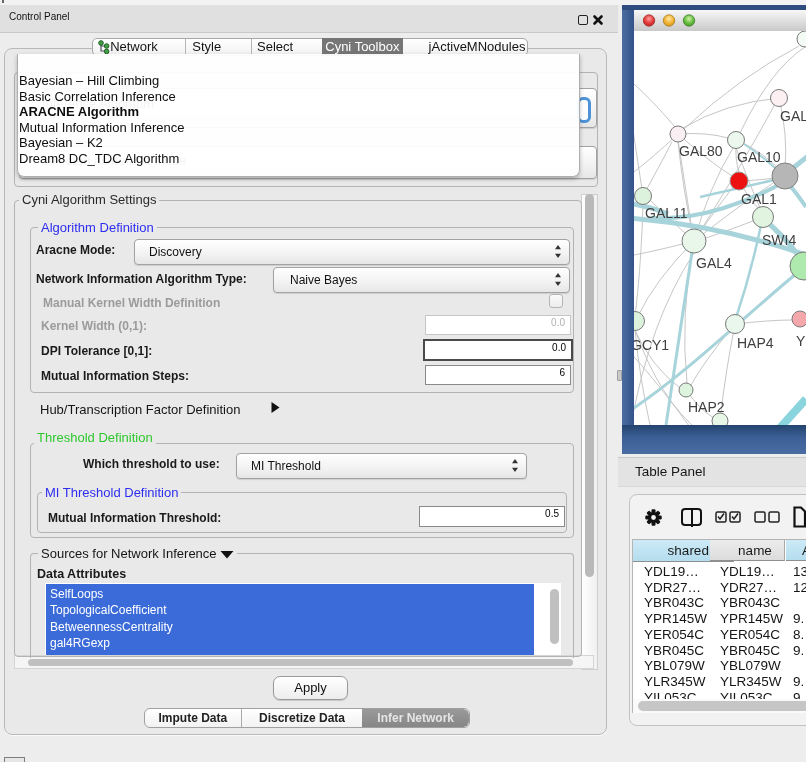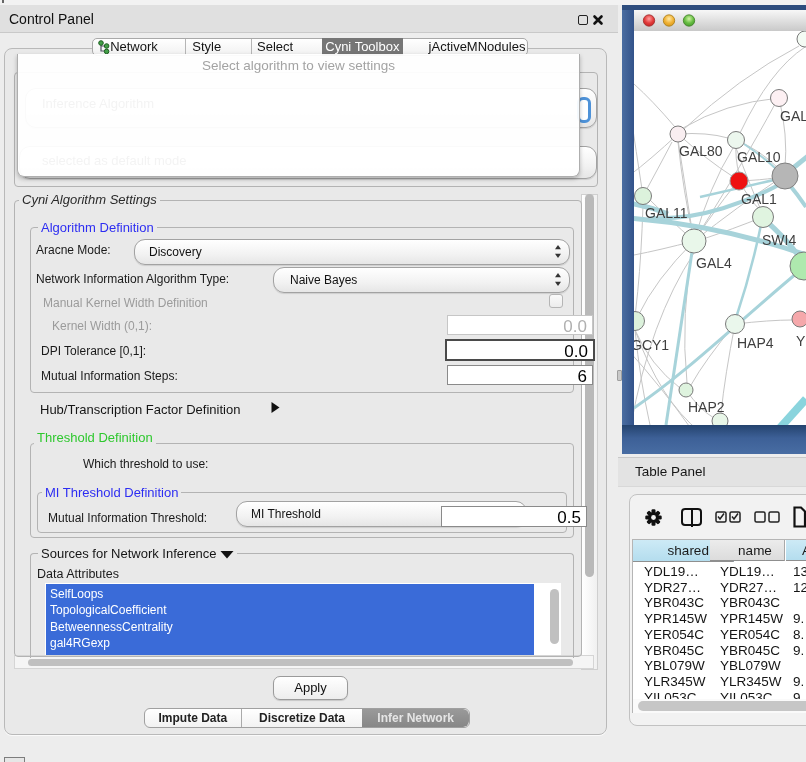--- a/index.html
+++ b/index.html
@@ -1,38 +1,38 @@
 <!DOCTYPE html>
 <html><head>
 <meta charset="utf-8">
 <style>
   html,body{margin:0;padding:0;}
   body{width:806px;height:762px;position:relative;overflow:hidden;
        background:#ededed;font-family:"Liberation Sans",sans-serif;
        -webkit-font-smoothing:antialiased;}
   .abs{position:absolute;}
-  .lbl{position:absolute;font-size:12px;font-weight:normal;color:#1a1a1a;white-space:nowrap;}
+  .lbl{position:absolute;font-size:12px;font-weight:bold;color:#1a1a1a;white-space:nowrap;}
   .dis{color:#9b9b9b;}
   .grp{position:absolute;border:1px solid #b3b3b3;border-radius:4px;}
   .gtitle{position:absolute;font-size:13px;background:#e9e9e9;padding:0 3px;white-space:nowrap;}
-  .combo{position:absolute;border:1px solid #a2a2a2;border-radius:11px;
+  .combo{position:absolute;border:1px solid #a2a2a2;border-radius:4px;
          background:linear-gradient(#ffffff, #f2f2f2 60%, #e6e6e6);
          box-shadow:0 1px 1px rgba(0,0,0,0.12);}
   .combo .ctext{position:absolute;left:14px;top:0;font-size:12px;color:#111;line-height:24px;}
   .carrows{position:absolute;right:7px;top:4px;}
-  .tfield{position:absolute;background:#fff;font-size:17px;text-align:right;white-space:nowrap;margin-left:22px;}
+  .tfield{position:absolute;background:#fff;font-size:10px;text-align:right;white-space:nowrap;}
 </style>
 </head>
 <body>
 
 <div class="abs" style="left:0;top:0;width:618px;height:5px;background:#f2f2f2;"></div>
 <div class="abs" style="left:2px;top:0;width:2px;height:3px;background:#666;"></div>
 
 <div class="abs" style="left:0;top:5px;width:618px;height:27px;background:#e0e0e0;border-bottom:1px solid #c9c9c9;">
-  <div class="abs" style="left:9px;top:6px;font-size:14px;color:#111;">Control Panel</div>
+  <div class="abs" style="left:9px;top:6px;font-size:10px;color:#111;">Control Panel</div>
   <div class="abs" style="left:578px;top:10px;width:8px;height:8px;border:1.6px solid #222;border-radius:2px;"></div>
   <svg class="abs" style="left:592px;top:9px;" width="12" height="12" viewBox="0 0 12 12">
     <path d="M2.5 2.5 L9.5 9.5 M9.5 2.5 L2.5 9.5" stroke="#111" stroke-width="2.6" stroke-linecap="round"></path>
   </svg>
 </div>
 
 <div class="abs" style="left:4px;top:48px;width:601px;height:685px;background:#e9e9e9;border:1px solid #b9b9b9;border-radius:8px;box-shadow:0 1px 0 rgba(255,255,255,.7);"></div>
 
 <div class="abs" style="left:92px;top:37.5px;width:434px;height:16px;background:linear-gradient(#ffffff,#f1f1f1);border:1px solid #a9a9a9;border-radius:5px;display:flex;font-size:13px;color:#141414;z-index:5;gap:24px;">
   <div style="width:87px;text-align:center;line-height:16px;position:relative;">
@@ -53,21 +53,21 @@
 <div class="combo" style="left:25px;top:88px;width:570px;height:38px;"></div>
 <div class="abs" style="left:577px;top:97px;width:8px;height:20px;border:3px solid #4e92d8;border-radius:6px;background:#fff;"></div>
 <div class="combo" style="left:19px;top:146px;width:576px;height:31px;"></div>
 
 <div class="abs" style="left:581px;top:194px;width:15px;height:474px;background:linear-gradient(to right,#ffffff,#f0f0f0);border:1px solid #cfcfcf;"></div>
 <div class="abs" style="left:584.5px;top:194px;width:9px;height:383px;background:#b9b9b9;border-radius:5px;"></div>
 <div class="abs" style="left:14px;top:655px;width:578px;height:12px;background:#f5f5f5;border:1px solid #d5d5d5;"></div>
 <div class="abs" style="left:28px;top:659px;width:545px;height:6.5px;background:#c0c0c0;border-radius:3.5px;"></div>
 
 <div class="grp" style="left:14px;top:200px;width:566px;height:455px;border-radius:4px;"></div>
-<div class="gtitle" style="left:19px;top:192px;color:#2a2a2a;font-style:italic;">Cyni Algorithm Settings</div>
+<div class="gtitle" style="left:19px;top:192px;color:#2a2a2a;">Cyni Algorithm Settings</div>
 
 <div class="grp" style="left:30px;top:227px;width:542px;height:164px;"></div>
 <div class="gtitle" style="left:38px;top:220px;color:#2d2df2;">Algorithm Definition</div>
 
 <div class="lbl" style="left:36px;top:243px;">Aracne Mode:</div>
 <div class="combo" style="left:134px;top:239px;width:434px;height:24px;">
   <div class="ctext">Discovery</div>
   <svg class="carrows" width="8" height="15" viewBox="0 0 8 15">
       <path d="M4 1 L7 5.2 L1 5.2 Z" fill="#333"></path>
       <path d="M4 14 L7 9.8 L1 9.8 Z" fill="#333"></path>
@@ -79,39 +79,39 @@
   <div class="ctext" style="left:16px;">Naive Bayes</div>
   <svg class="carrows" width="8" height="15" viewBox="0 0 8 15">
       <path d="M4 1 L7 5.2 L1 5.2 Z" fill="#333"></path>
       <path d="M4 14 L7 9.8 L1 9.8 Z" fill="#333"></path>
     </svg>
 </div>
 
 <div class="lbl dis" style="left:43px;top:296px;">Manual Kernel Width Definition</div>
 <div class="abs" style="left:549px;top:294px;width:12px;height:12px;border:1px solid #b5b5b5;border-radius:3px;background:linear-gradient(#fafafa,#ececec);"></div>
 
-<div class="lbl dis" style="left:41px;top:319px;margin-left:11px;">Kernel Width (0,1):</div>
+<div class="lbl dis" style="left:41px;top:319px;">Kernel Width (0,1):</div>
 <div class="tfield" style="left:425px;top:315px;width:139px;height:17px;border:1px solid #c6c6c6;color:#b0b0b0;padding:1px 5px 0 0;">0.0</div>
 
 <div class="lbl" style="left:41px;top:344px;">DPI Tolerance [0,1]:</div>
 <div class="tfield" style="left:423px;top:339px;width:141px;height:17px;border:2px solid #4a4a4a;color:#000;padding:1px 5px 0 0;">0.0</div>
 
 <div class="lbl" style="left:41px;top:369px;">Mutual Information Steps:</div>
 <div class="tfield" style="left:425px;top:365px;width:139px;height:17px;border:1px solid #8a8a8a;color:#000;padding:1px 5px 0 0;">6</div>
 
 <div class="abs" style="left:40px;top:402px;font-size:13px;color:#151515;">Hub/Transcription Factor Definition</div>
 <svg class="abs" style="left:270px;top:401px;" width="11" height="13" viewBox="0 0 11 13">
     <path d="M1.5 1 L9.5 6.5 L1.5 12 Z" fill="#111"></path>
   </svg>
 
 <div class="grp" style="left:30px;top:443px;width:542px;height:93px;"></div>
 <div class="gtitle" style="left:34px;top:430px;color:#2ec82e;">Threshold Definition</div>
 
 <div class="lbl" style="left:83px;top:457px;">Which threshold to use:</div>
-<div class="combo" style="left:236px;top:453px;width:289px;height:24px;margin-top:48px;">
+<div class="combo" style="left:236px;top:453px;width:289px;height:24px;">
   <div class="ctext">MI Threshold</div>
   <svg class="carrows" width="8" height="15" viewBox="0 0 8 15">
       <path d="M4 1 L7 5.2 L1 5.2 Z" fill="#333"></path>
       <path d="M4 14 L7 9.8 L1 9.8 Z" fill="#333"></path>
     </svg>
 </div>
 
 <div class="grp" style="left:37px;top:492px;width:528px;height:39px;"></div>
 <div class="gtitle" style="left:42px;top:485px;color:#2d2df2;">MI Threshold Definition</div>
 
@@ -138,21 +138,21 @@
   <div style="width:121px;text-align:center;line-height:18px;border-left:1px solid #aaa;">Discretize Data</div>
   <div style="width:107px;text-align:center;line-height:18px;background:linear-gradient(#9a9a9a,#878787);color:#e5e5e5;border-radius:0 6px 6px 0;">Infer Network</div>
 </div>
 
 <div class="abs" style="left:4px;top:757px;width:19px;height:10px;border:1.5px solid #7d7d7d;background:#e6e6e6;"></div>
 
 <div class="abs" style="left:42px;top:96px;font-size:13px;color:#333;z-index:30;">Inference Algorithm</div>
 <div class="abs" style="left:42px;top:153px;font-size:13px;color:#333;z-index:30;">selected as default mode</div>
 
 <div class="abs" style="left:17px;top:53.5px;width:561px;height:122px;background:rgba(255,255,255,0.94);border:1px solid #aeaeae;border-top:none;border-radius:0 0 7px 7px;box-shadow:0 2px 4px rgba(0,0,0,0.25);z-index:40;">
-  <div style="position:absolute;top:4px;left:0;width:100%;text-align:center;font-size:13.5px;color:#a3a3a3;">Select algorithm to view settings</div>
+  <div style="position:absolute;top:19.5px;left:1px;font-size:13px;color:#0d0d0d;line-height:15.5px;white-space:nowrap;">Bayesian – Hill Climbing<br>Basic Correlation Inference<br><b>ARACNE Algorithm</b><br>Mutual Information Inference<br>Bayesian – K2<br>Dream8 DC_TDC Algorithm</div>
 </div>
 
 <div class="abs" style="left:617px;top:370px;width:3px;height:9px;background:#c9c9c9;border:1px solid #9f9f9f;border-radius:1px;"></div>
 
 <div class="abs" style="left:618px;top:0;width:188px;height:5px;background:#f2f2f2;"></div>
 <div class="abs" style="left:622px;top:4.5px;width:184px;height:6px;background:#2e4d7e;"></div>
 <div class="abs" style="left:622px;top:10px;width:12px;height:444px;background:linear-gradient(to right,#4a6da1,#33538a);"></div>
 <div class="abs" style="left:622px;top:425px;width:184px;height:29px;background:linear-gradient(#24436e,#3d6097 45%,#486da3);"></div>
 
 <div class="abs" style="left:634px;top:10px;width:172px;height:21px;background:linear-gradient(#f7f7f7,#c9c9c9);border-bottom:1px solid #8e8e8e;">

